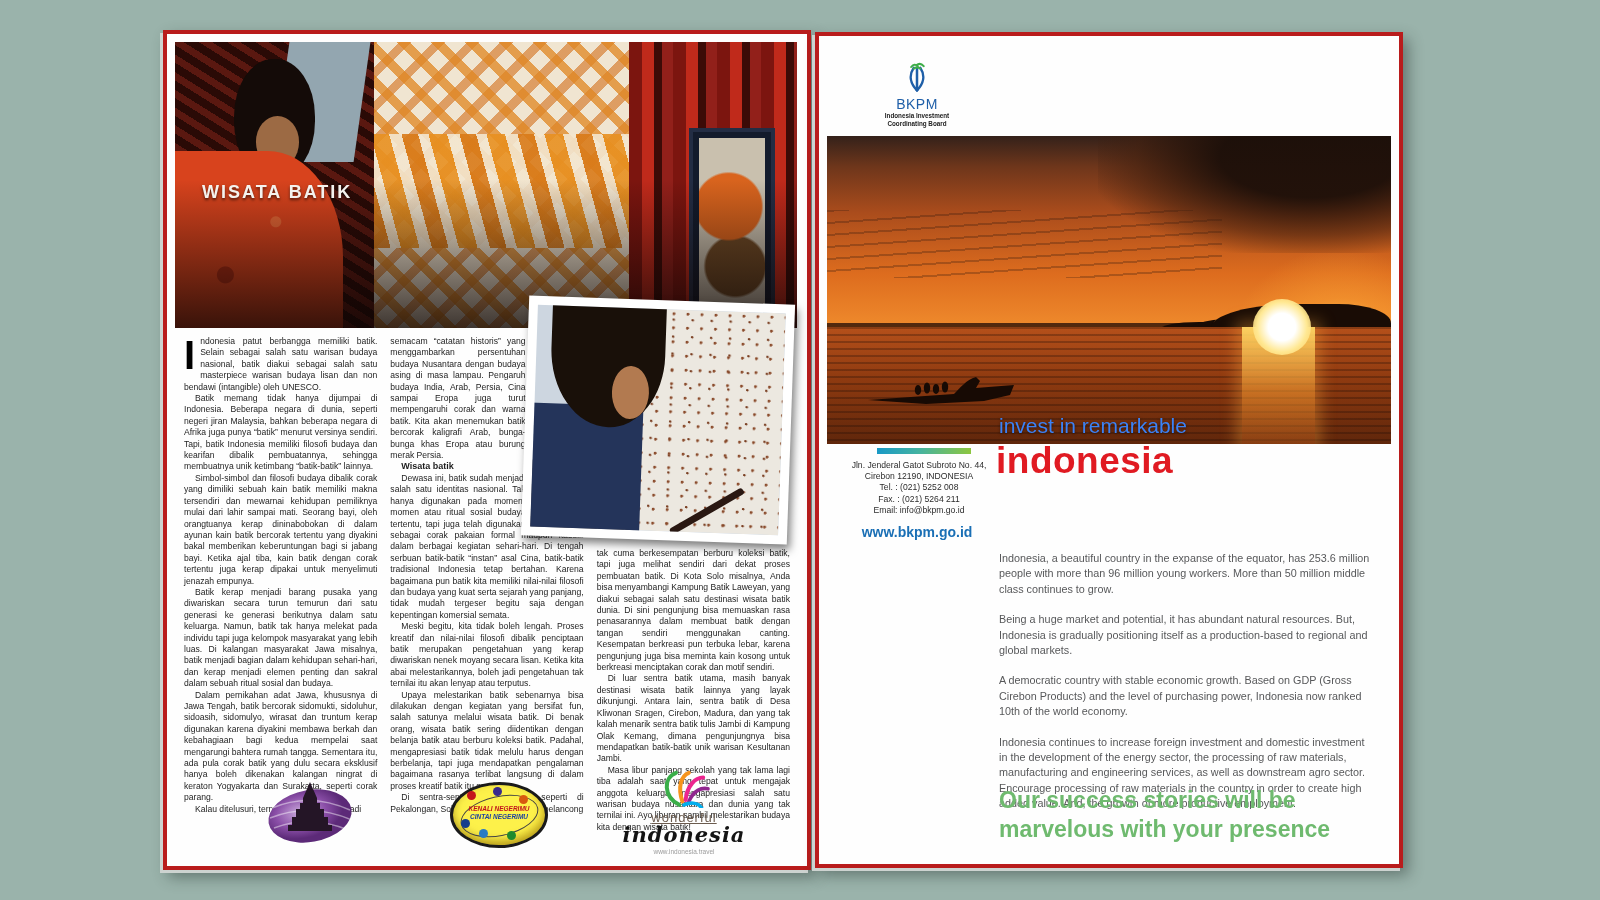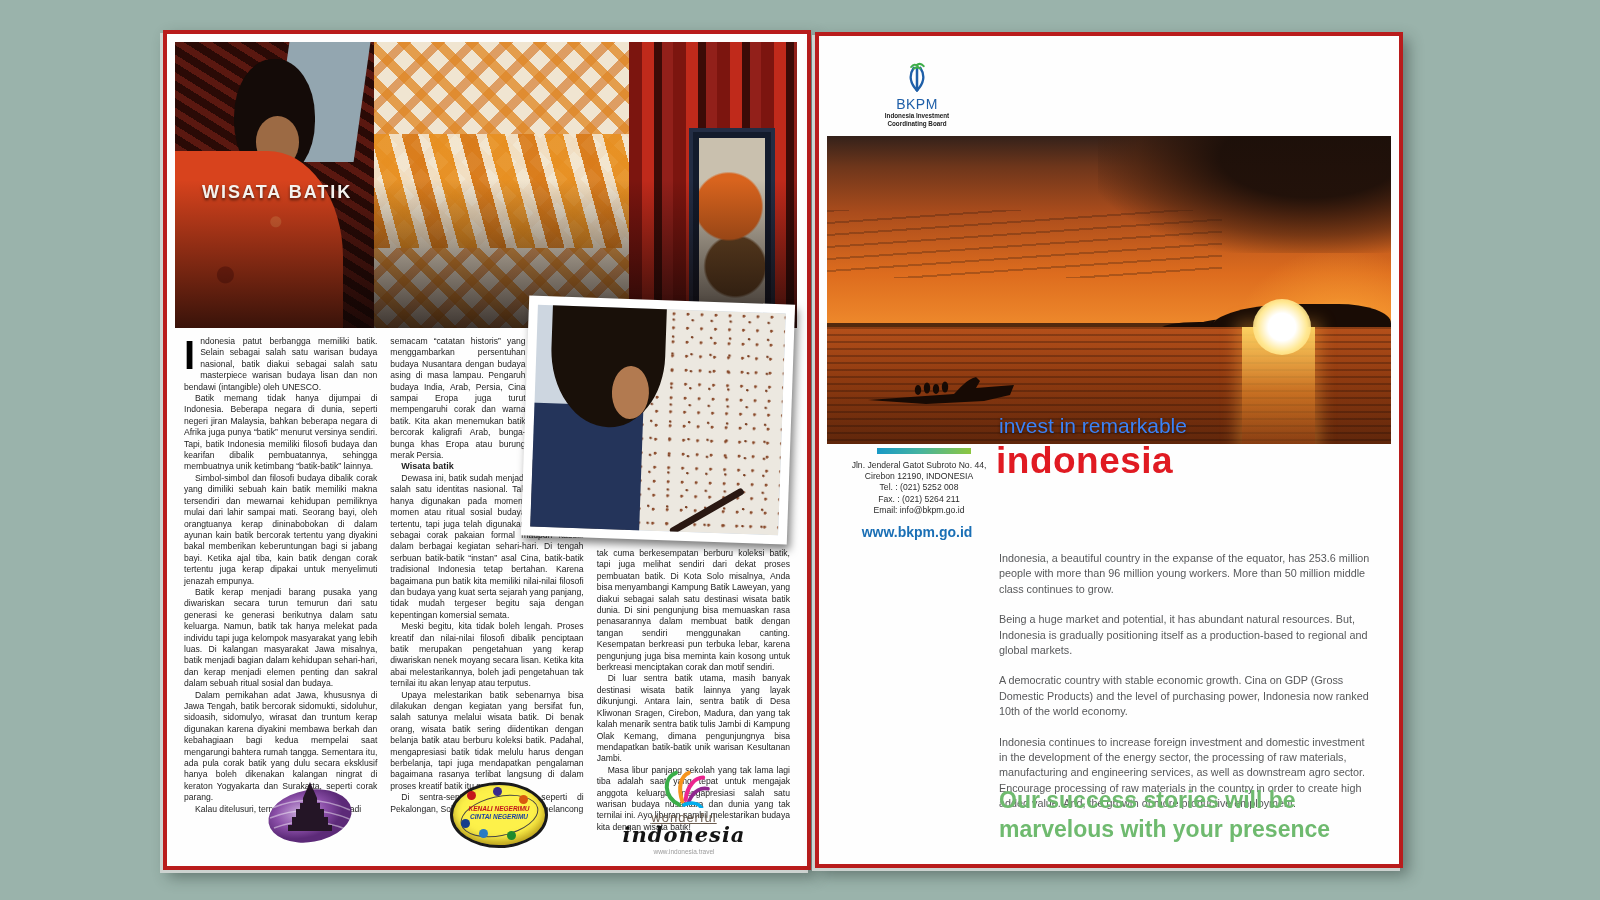--- a/index.html
+++ b/index.html
@@ -262,20 +262,20 @@
       <div>Cirebon 12190, INDONESIA</div>
       <div>Tel. : (021) 5252 008</div>
       <div>Fax. : (021) 5264 211</div>
       <div>Email: info@bkpm.go.id</div>
     </div>
     <div class="website">www.bkpm.go.id</div>
 
     <div class="bodytext">
       <p>Indonesia, a beautiful country in the expanse of the equator, has 253.6 million people with more than 96 million young workers. More than 50 million middle class continues to grow.</p>
       <p>Being a huge market and potential, it has abundant natural resources. But, Indonesia is gradually positioning itself as a production-based to regional and global markets.</p>
-      <p>A democratic country with stable economic growth. Cina on GDP (Gross Domestic Products) and the level of purchasing power, Indonesia now ranked 10th of the world economy.</p>
+      <p>A democratic country with stable economic growth. Based on GDP (Gross Cirebon Products) and the level of purchasing power, Indonesia now ranked 10th of the world economy.</p>
       <p>Indonesia continues to increase foreign investment and domestic investment in the development of the energy sector, the processing of raw materials, manufacturing and engineering services, as well as downstream agro sector. Encourage processing of raw materials in the country in order to create high added value. And, the growth of more productive employment.</p>
     </div>
 
     <div class="closing">Our success stories will be marvelous with your presence</div>
   </div>
 
 </div>
 
 </body></html>

